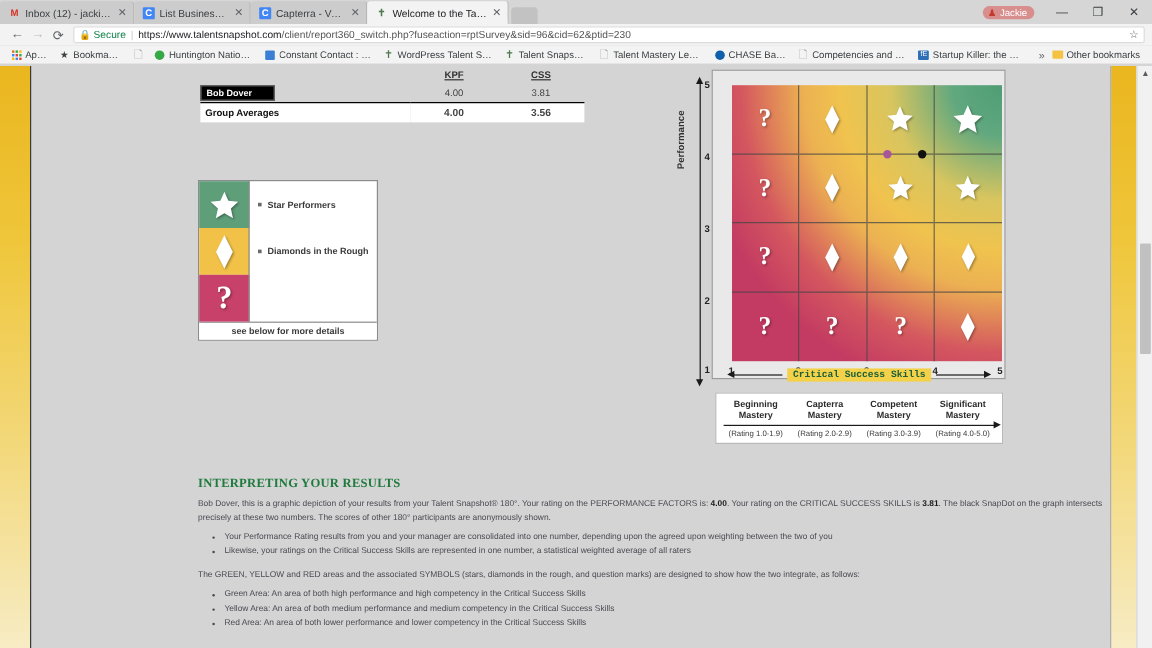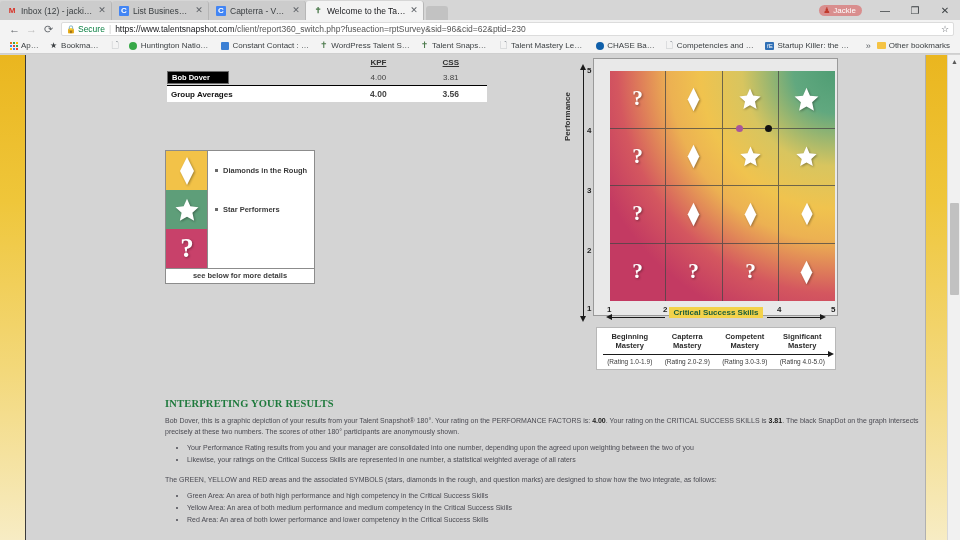--- a/index.html
+++ b/index.html
@@ -259,21 +259,21 @@
     border-top: 6px solid #1a1a1a;
   }
   .y-tick {
     position: absolute; left: 22px; font-size: 8px; font-weight: bold; color: #222;
   }
   .x-tick {
     position: absolute; top: 250px; font-size: 8px; font-weight: bold; color: #222;
   }
   .x-axis-title {
     position: absolute; left: 46px; top: 252px; width: 210px;
-    display: flex; align-items: flex-end; gap: 4px;
+    display: flex; align-items: center; gap: 4px; font-family: Liberation Mono, monospace;
   }
   .x-line { flex: 1; height: 1px; background: #1a1a1a; position: relative; }
   .x-line.left::before {
     content:""; position:absolute; left:-5px; top:-3px;
     border-top: 3.5px solid transparent; border-bottom: 3.5px solid transparent;
     border-right: 6px solid #1a1a1a;
   }
   .x-line.right::after {
     content:""; position:absolute; right:-5px; top:-3px;
     border-top: 3.5px solid transparent; border-bottom: 3.5px solid transparent;
@@ -478,39 +478,39 @@
           <tr class="avg-row">
             <td class="label">Group Averages</td>
             <td class="num">4.00</td>
             <td class="num">3.56</td>
           </tr>
         </tbody>
       </table>
 
       <div class="legend-box">
         <div class="legend-row">
+          <div class="legend-sym lg-green">
+            <svg class="sym" width="26" height="26" viewBox="0 0 24 24" aria-hidden="true">
+              <polygon points="12,1.6 15.1,8.6 22.6,9.4 17,14.5 18.6,22 12,18.2 5.4,22 7,14.5 1.4,9.4 8.9,8.6" fill="#ffffff"></polygon>
+            </svg>
+          </div>
+          <div class="legend-txt">
+            <span class="legend-bullet"></span>
+            <span>Star Performers</span>
+          </div>
+        </div>
+        <div class="legend-row">
           <div class="legend-sym lg-yellow">
             <svg class="sym" width="18" height="30" viewBox="0 0 14 24" aria-hidden="true">
               <polygon points="7,0.8 12.6,12 7,23.2 1.4,12" fill="#ffffff"></polygon>
             </svg>
           </div>
           <div class="legend-txt">
             <span class="legend-bullet"></span>
             <span>Diamonds in the Rough</span>
-          </div>
-        </div>
-        <div class="legend-row">
-          <div class="legend-sym lg-green">
-            <svg class="sym" width="26" height="26" viewBox="0 0 24 24" aria-hidden="true">
-              <polygon points="12,1.6 15.1,8.6 22.6,9.4 17,14.5 18.6,22 12,18.2 5.4,22 7,14.5 1.4,9.4 8.9,8.6" fill="#ffffff"></polygon>
-            </svg>
-          </div>
-          <div class="legend-txt">
-            <span class="legend-bullet"></span>
-            <span>Star Performers</span>
           </div>
         </div>
         <div class="legend-row">
           <div class="legend-sym lg-red">
             <svg class="sym" width="26" height="30" viewBox="0 0 24 30" aria-hidden="true">
               <text x="12" y="23" font-family="Liberation Serif, serif" font-size="27" font-weight="bold" fill="#ffffff" text-anchor="middle">?</text>
             </svg>
           </div>
         </div>
         <div class="legend-foot">see below for more details</div>

